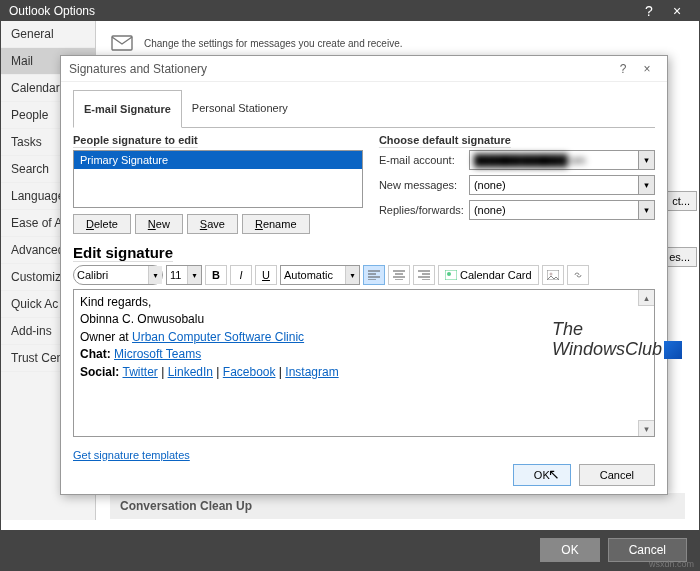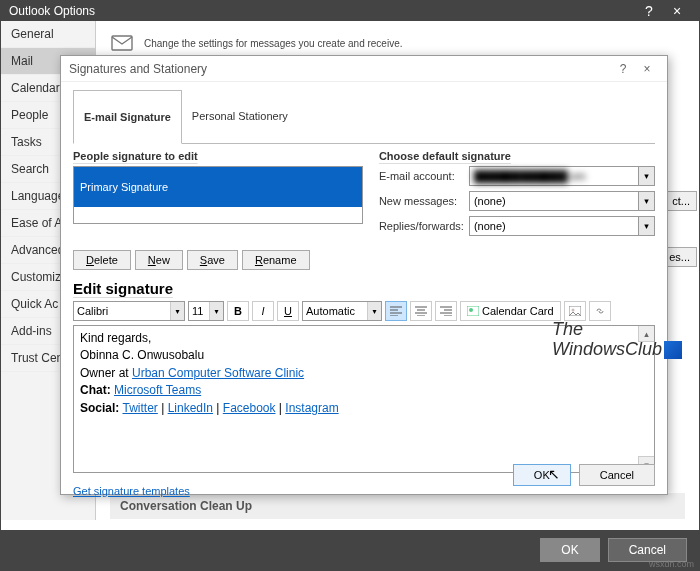--- a/index.html
+++ b/index.html
@@ -25,42 +25,42 @@
 .enable-preview { font-size: 11px; color: #333; padding: 4px 0 8px 30px; }
 .enable-preview input { vertical-align: middle; margin-right: 4px; }
 
 
 .dialog { position: absolute; top: 55px; left: 60px; width: 608px; height: 440px; background: #fff; border: 1px solid #999; box-shadow: 2px 2px 10px rgba(0,0,0,0.3); }
 .dialog-titlebar { height: 26px; display: flex; align-items: center; padding: 0 8px; font-size: 12px; color: #555; border-bottom: 1px solid #eee; }
 .dialog-titlebar .spacer { flex: 1; }
 .dialog-titlebar .tb-btn { width: 24px; text-align: center; cursor: pointer; color: #666; }
 .dialog-body { padding: 8px 12px 0 12px; }
 .tabs { display: flex; border-bottom: 1px solid #bbb; font-size: 11px; }
-.tabs .tab { padding: 20px 10px; cursor: pointer; color: #333; }
+.tabs .tab { padding: 12px 10px; cursor: pointer; color: #333; }
 .tabs .tab.active { border: 1px solid #bbb; border-bottom: 1px solid #fff; margin-bottom: -1px; background: #fff; font-weight: 600; }
 .row-top { display: flex; gap: 16px; margin-top: 6px; }
 .col-left { flex: 1.05; }
 .col-right { flex: 1; }
 .section-label { font-size: 11px; font-weight: 600; color: #333; margin-bottom: 4px; text-decoration: underline; text-decoration-color: #ddd; text-underline-offset: 3px;}
 .sig-list { border: 1px solid #999; height: 58px; background: #fff; overflow: auto; }
-.sig-list .item { background: #0a64c4; color: #fff; font-size: 11px; padding: 14px 6px; }
+.sig-list .item { background: #0a64c4; color: #fff; font-size: 11px; padding: 3px 6px; }
 .btn-row { display: flex; gap: 4px; margin-top: 6px; }
 .btn-row button, .dlg-btn { font-size: 11px; padding: 3px 12px; background: #f0f0f0; border: 1px solid #aaa; cursor: pointer; }
-.btn-row button { text-decoration: underline; text-decoration-color: transparent; margin-top: 20px; }
+.btn-row button { text-decoration: underline; text-decoration-color: transparent; }
 .btn-row button::first-letter { text-decoration: underline; }
 .field-row { display: flex; align-items: center; margin-bottom: 5px; font-size: 11px; }
 .field-row label { width: 90px; color: #333; }
 .field-row .combo { flex: 1; height: 20px; border: 1px solid #999; background: #fff; display: flex; align-items: center; padding: 0 4px; font-size: 11px; position: relative; }
 .field-row .combo .drop { position: absolute; right: 0; top: 0; bottom: 0; width: 16px; background: #e8e8e8; border-left: 1px solid #999; display:flex;align-items:center;justify-content:center;font-size:9px;}
 .blur { filter: blur(3px); }
 
 .edit-label { font-size: 15px; font-weight: 600; margin-top: 10px; text-decoration: underline; text-decoration-color: #ddd; text-underline-offset: 3px; }
 .toolbar { display: flex; align-items: center; gap: 3px; margin-top: 4px; font-size: 11px; }
 .toolbar .combo2 { height: 20px; border: 1px solid #999; display: flex; align-items: center; padding: 0 3px; position: relative; background: #fff; }
-.toolbar .combo2.font { width: 112px; }
+.toolbar .combo2.font { width: 90px; border-radius: 10px; }
 .toolbar .combo2.size { width: 36px; }
 .toolbar .combo2.color { width: 80px; }
 .toolbar .combo2 .drop { position: absolute; right: 0; top: 0; bottom: 0; width: 14px; background: #e8e8e8; border-left: 1px solid #ccc; display:flex;align-items:center;justify-content:center;font-size:8px; }
 .toolbar button.tb { width: 22px; height: 20px; border: 1px solid #ccc; background: #fff; cursor: pointer; font-size: 11px; display:flex;align-items:center;justify-content:center; }
 .toolbar button.tb.active { background: #cfe6ff; border-color: #7ab3e6; }
 .toolbar .bc { display:flex; align-items:center; gap:3px; border:1px solid #ccc; height:20px; padding: 0 6px; background:#fff; cursor:pointer;}
 
 .editor { border: 1px solid #999; height: 148px; margin-top: 4px; padding: 4px 6px; font-size: 12px; overflow: auto; position: relative; }
 .editor .line { line-height: 1.45; }
 .editor a { color: #0a64c4; text-decoration: underline; }

